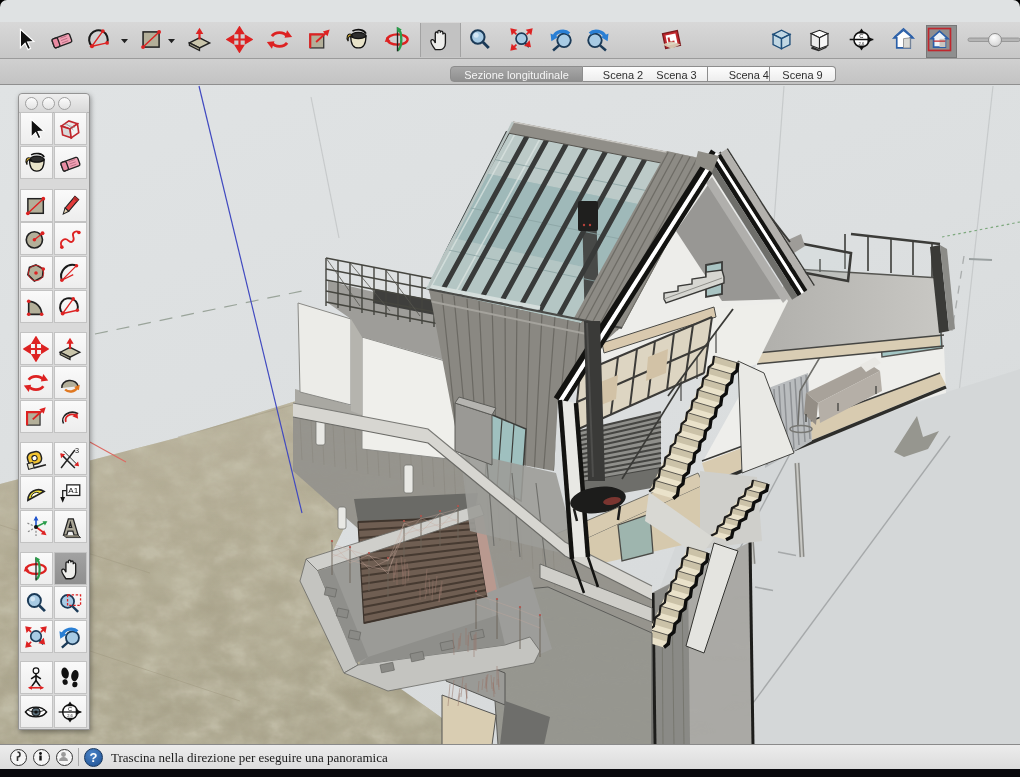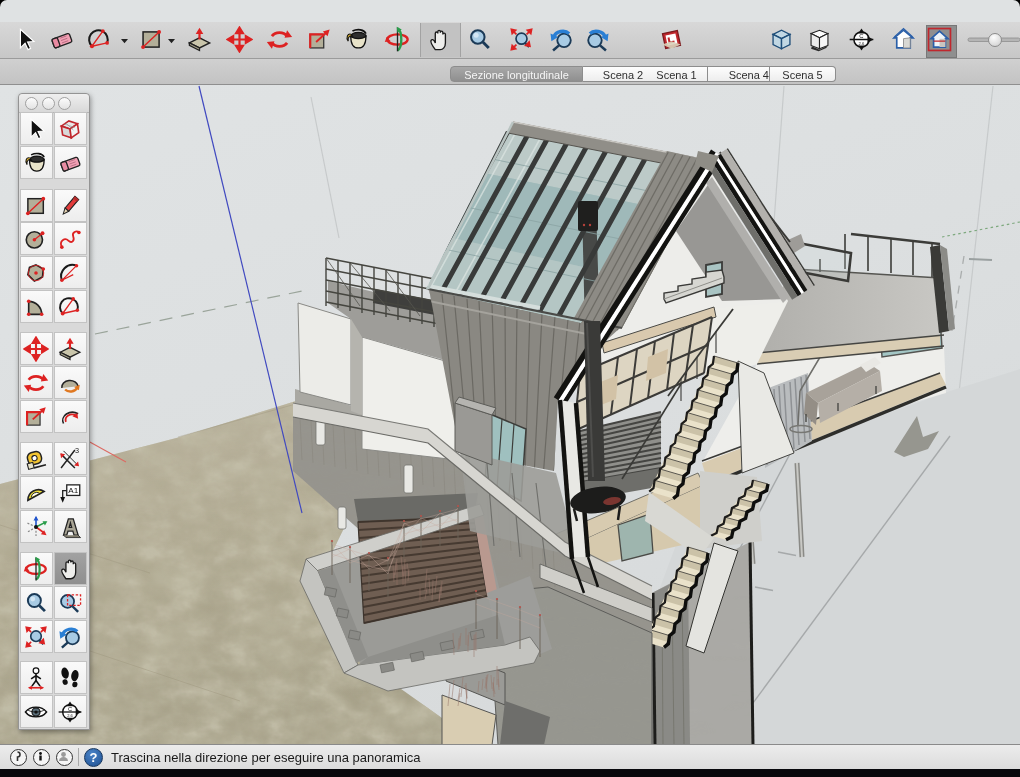--- a/index.html
+++ b/index.html
@@ -18,21 +18,21 @@
  text-align:center;background:linear-gradient(#fdfdfd,#ededed);color:#2e2e2e;
  border:1px solid #8d8d8d;border-left:none;box-sizing:border-box;}
 #viewport{position:absolute;left:0;top:85px;width:1020px;height:659px;}
 #palette{position:absolute;left:18px;top:93px;width:70px;height:635px;
  background:#d9d9d9;border:1px solid #949494;border-radius:4px 4px 0 0;
  box-shadow:1px 2px 5px rgba(0,0,0,0.35);}
 .cell{position:absolute;width:33px;height:33px;background:linear-gradient(#fafafa,#ededed);
  border:1px solid #c3c3c3;box-sizing:border-box;}
 #statusbar{position:absolute;left:0;top:744px;width:1020px;height:25px;
  background:linear-gradient(#ececec,#dcdcdc);border-top:1px solid #8a8a8a;box-sizing:border-box;}
-#statustext{position:absolute;left:111px;top:5px;font-size:13px;color:#1a1a1a;}
+#statustext{position:absolute;left:111px;top:5px;font-size:13px;color:#1a1a1a;font-family:Liberation Serif, serif;}
 .sc{position:absolute;top:4px;width:15px;height:15px;border:1.6px solid #333;
  border-radius:50%;background:#f5f5f5;}
 #bottomstrip{position:absolute;left:0;top:769px;width:1020px;height:8px;background:#08080c;}
 </style></head><body>
 <div id="win">
     <div id="toolbar">
       <div style="position:absolute;left:420px;top:1px;width:39px;height:34px;background:#c2c2c2;border-left:1px solid #a2a2a2;border-right:1px solid #a2a2a2;"></div>
       <div style="position:absolute;left:926px;top:3px;width:29px;height:31px;background:#8f8f8f;border:1px solid #777;"></div>
       <svg style="position:absolute;left:12px;top:4px" width="27" height="27" viewBox="0 0 32 32">
         <path d="M10,4 L10,26 15.5,20.5 19,28 22,26.5 18.5,19 26,18.5 Z" fill="#111" stroke="#fff" stroke-width="1.4"></path>
@@ -184,23 +184,23 @@
           <radialGradient id="knb" cx="0.4" cy="0.3" r="0.9">
             <stop offset="0" stop-color="#fdfdfd"></stop>
             <stop offset="1" stop-color="#cacaca"></stop>
           </radialGradient>
         </defs>
       </svg>
     </div>
     <div id="tabbar">
       <div class="tab" style="left:450px;width:133px;background:linear-gradient(#a8a8a8,#8f8f8f);color:#f5f5f5;border-left:1px solid #8d8d8d;border-radius:4px 0 0 4px;">Sezione longitudinale</div>
       <div class="tab" style="left:583px;width:81px;">Scena 2</div>
-      <div class="tab" style="left:646px;width:62px;">Scena 1</div>
+      <div class="tab" style="left:646px;width:62px;">Scena 3</div>
       <div class="tab" style="left:708px;width:62px;text-align:right;">Scena 4</div>
-      <div class="tab" style="left:770px;width:66px;border-radius:0 4px 4px 0;">Scena 5</div>
+      <div class="tab" style="left:770px;width:66px;border-radius:0 4px 4px 0;">Scena 9</div>
     </div>
     <svg id="viewport" width="1020" height="659" viewBox="0 84 1020 659">
       <defs>
         <linearGradient id="skyg" x1="0" y1="0" x2="0.6" y2="1">
           <stop offset="0" stop-color="#e0e3e4"></stop>
           <stop offset="0.55" stop-color="#dcdfe0"></stop>
           <stop offset="1" stop-color="#d7dadb"></stop>
         </linearGradient>
         <filter id="mottle" x="-5%" y="-5%" width="110%" height="110%">
           <feTurbulence type="fractalNoise" baseFrequency="0.035 0.05" numOctaves="4" seed="9" result="n"></feTurbulence>

